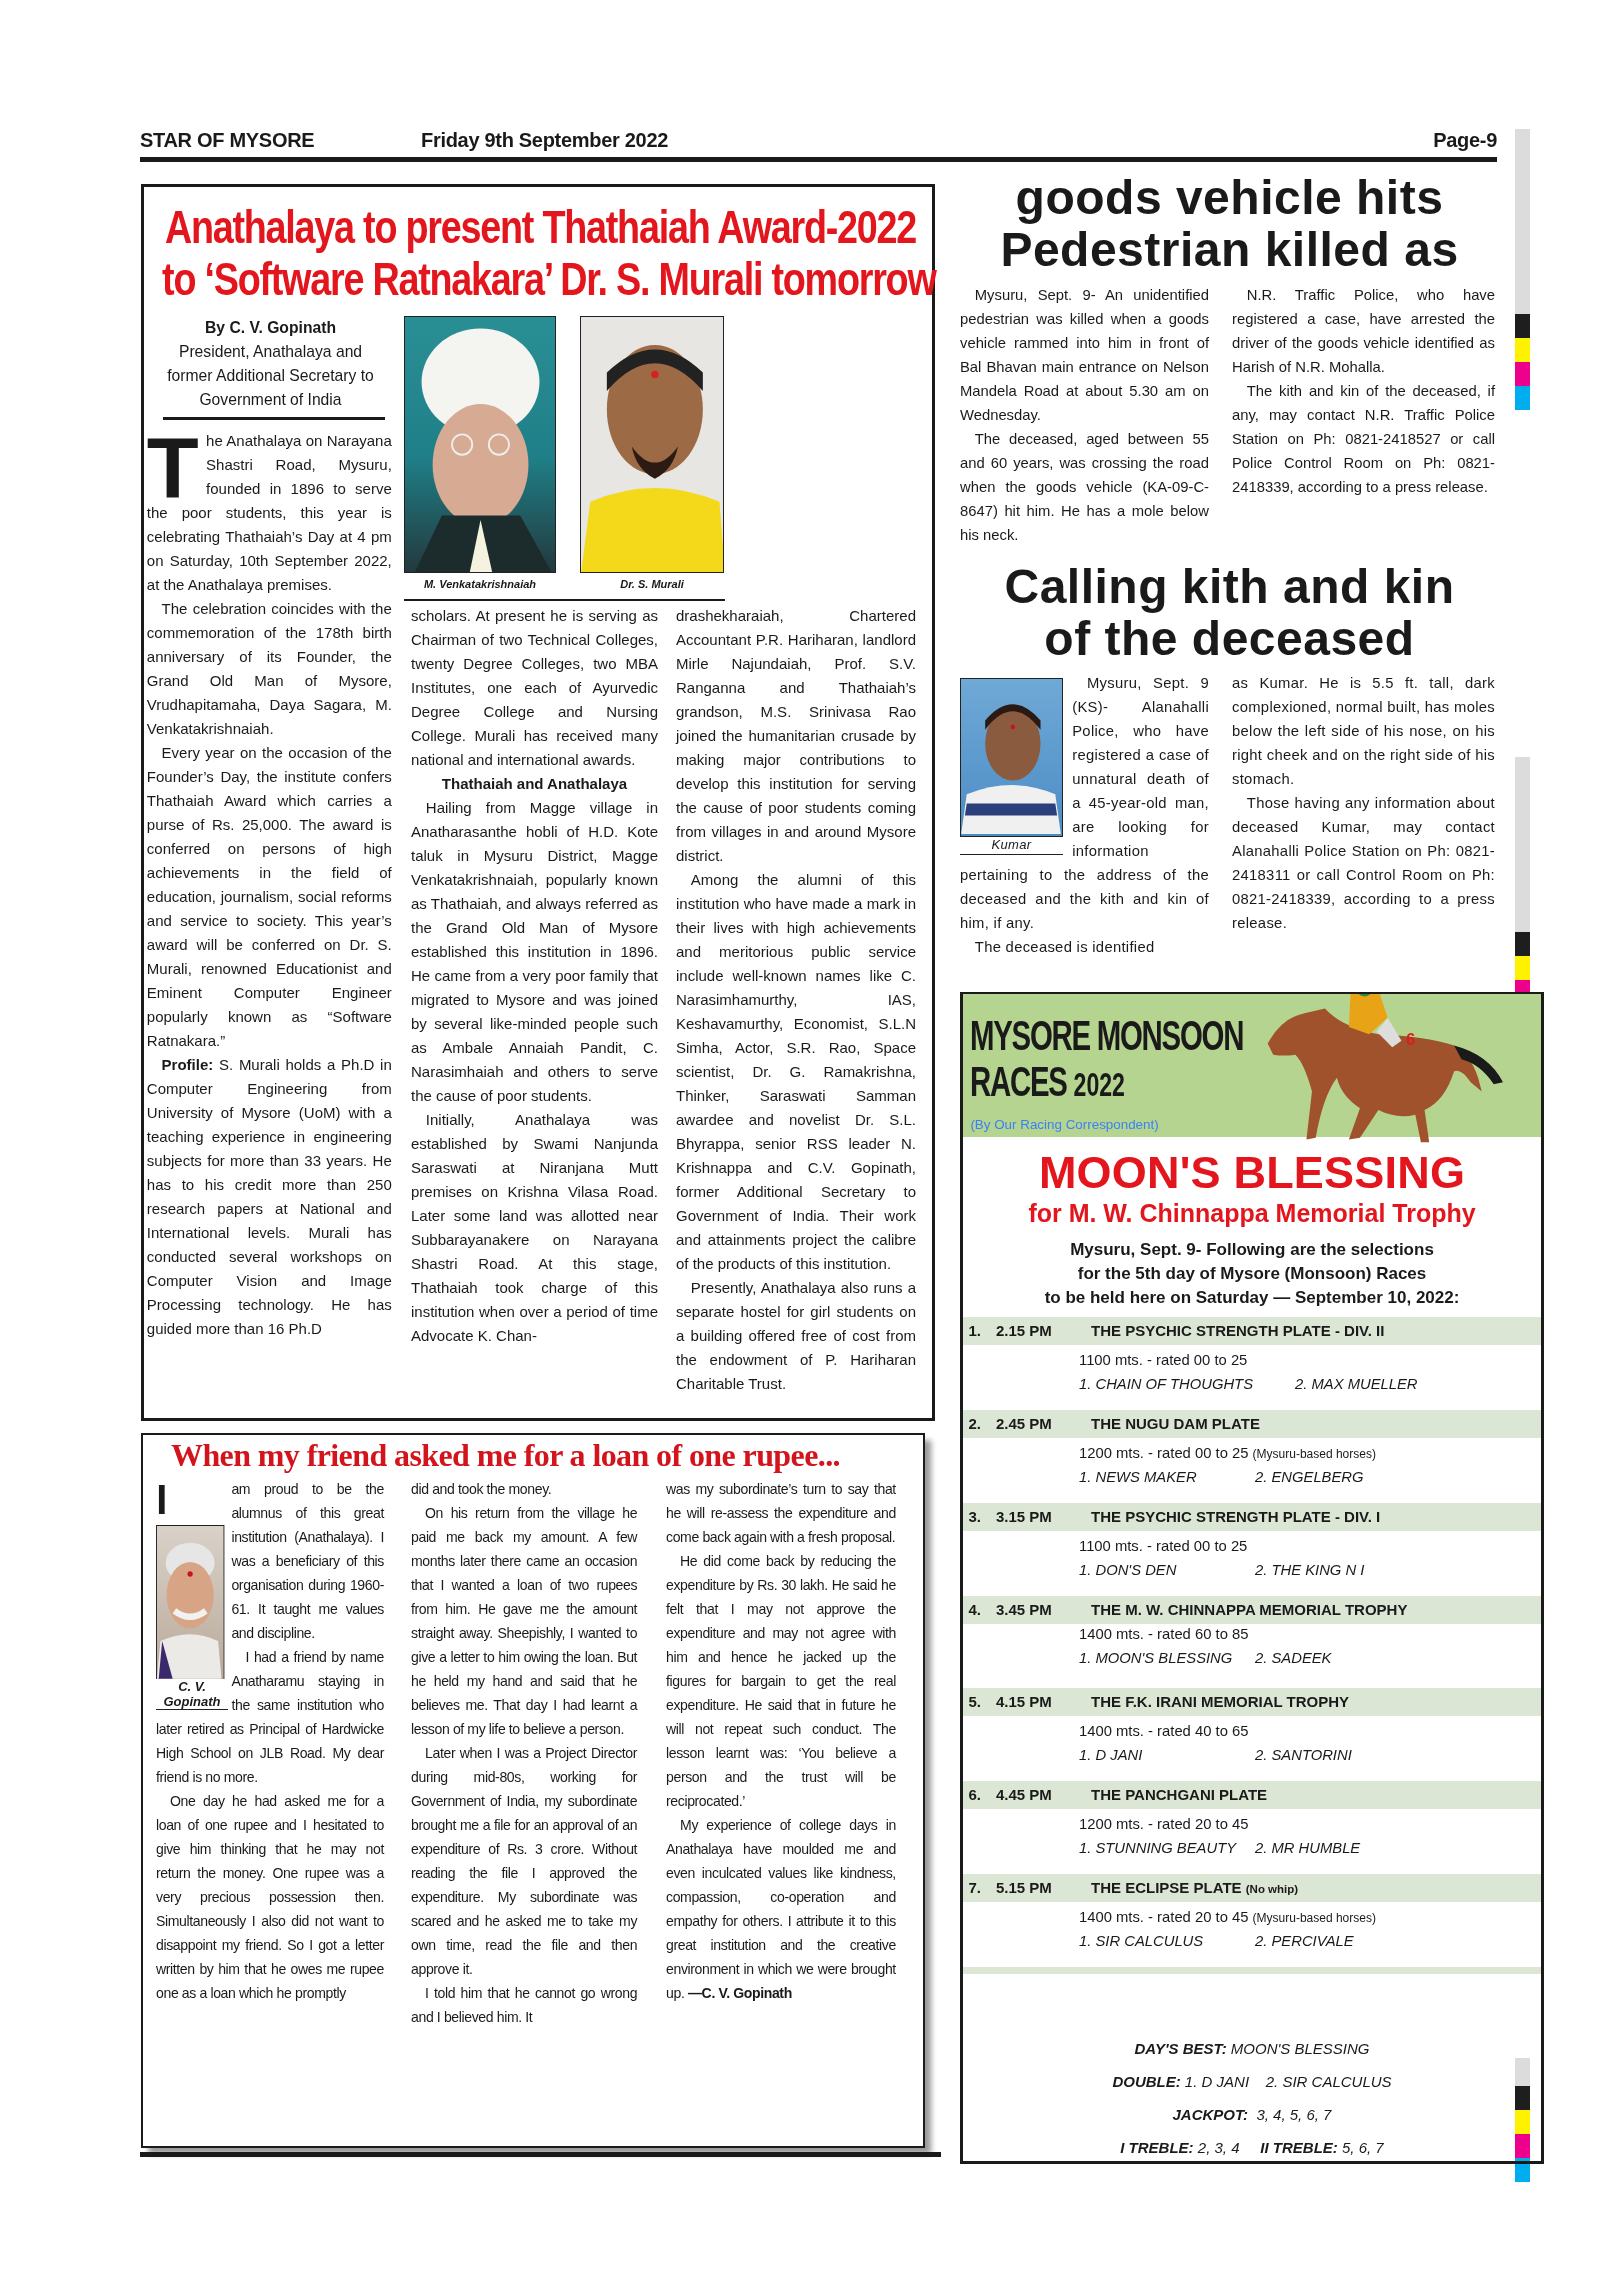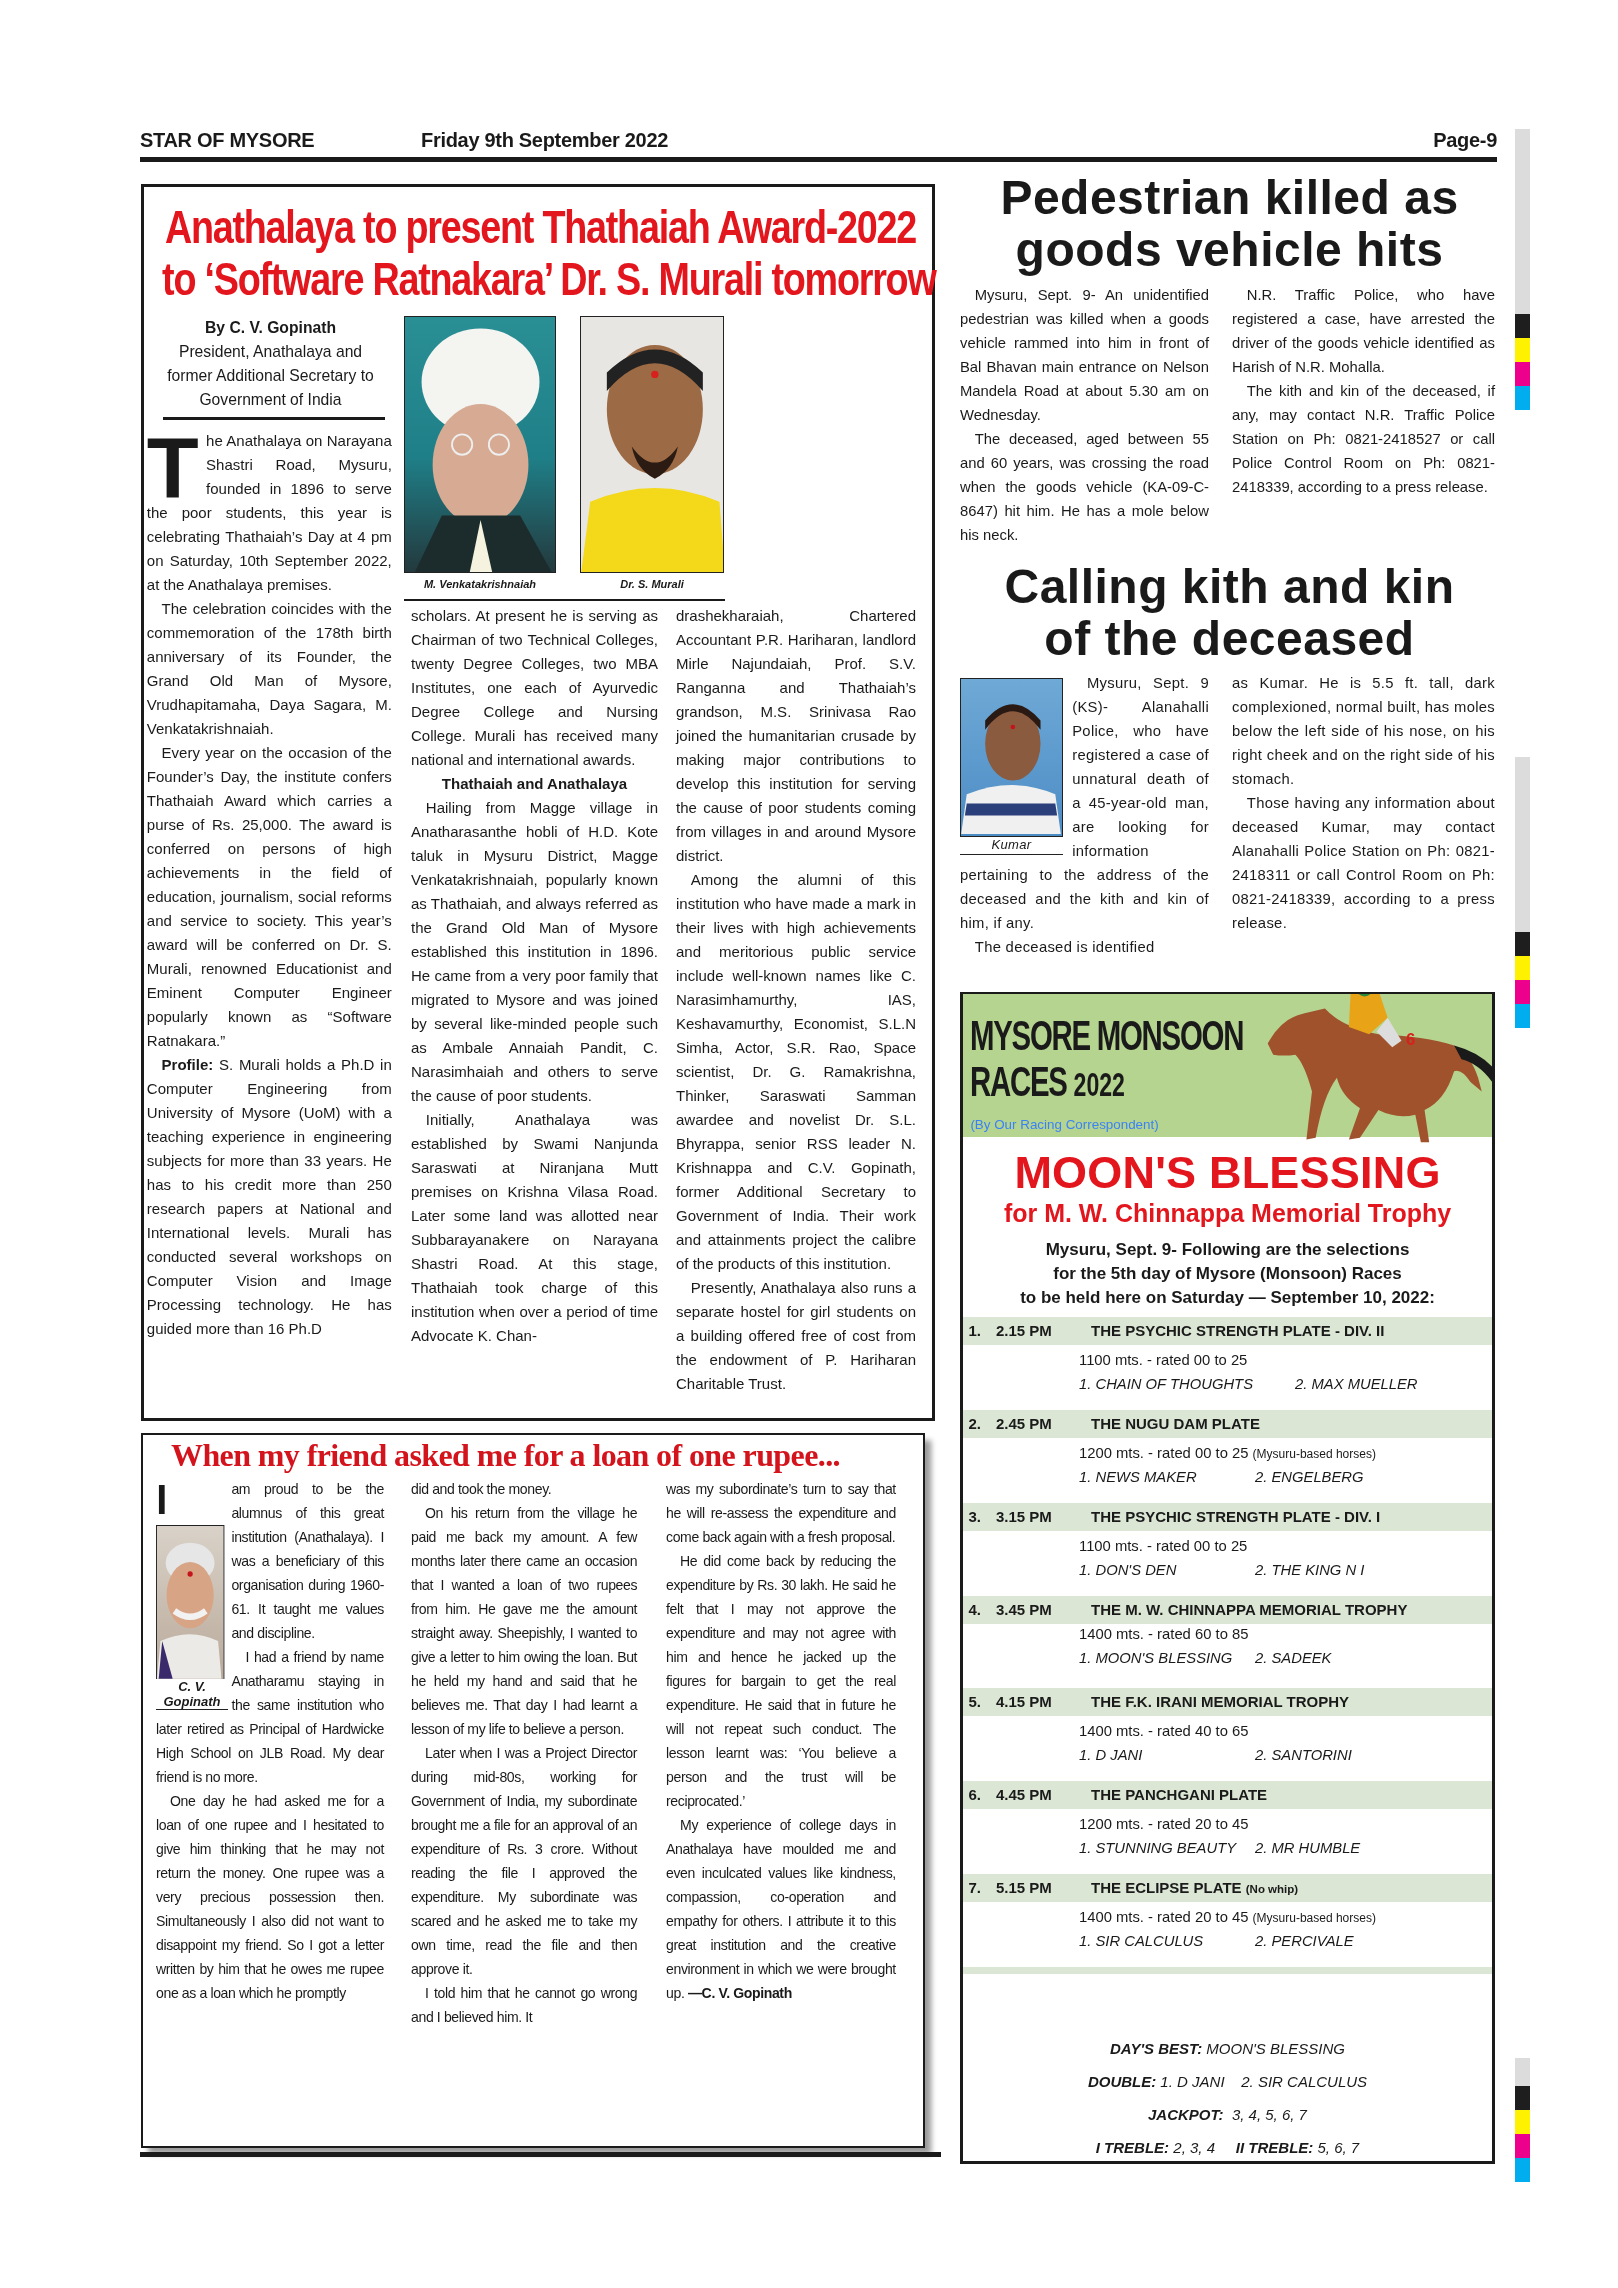--- a/index.html
+++ b/index.html
@@ -47,21 +47,21 @@
   .col2 p { text-indent: 14.8px; }
   .col2 p.noind { text-indent: 0; }
   .bottom-rule { left: 140px; top: 2152px; width: 801px; height: 4.6px; background: #1a1a1a; }
 
   
   .hl-black { font-family: "Liberation Sans", sans-serif; font-weight: bold; color: #1a1a1a; text-align: center; font-size: 48px; line-height: 52px; letter-spacing: 0.5px; }
   .rcol { position: absolute; font-size: 14.8px; line-height: 24px; text-align: justify; }
   .rcol p { text-indent: 14.8px; }
 
   
-  .race { left: 960px; top: 992px; width: 535px; height: 1172px; border: 3.7px solid #1a1a1a; border-top-width: 2.8px; overflow: hidden; }
+  .race { left: 960px; top: 992px; width: 584px; height: 1172px; border: 3.7px solid #1a1a1a; border-top-width: 2.8px; overflow: hidden; }
   .race-top { left: 0; top: 0; width: 100%; height: 143px; background: #b5d48f; }
   .race-title { left: 7.4px; top: 18.5px; font-family: "Liberation Sans", sans-serif; font-weight: bold; font-size: 42px; line-height: 46px; letter-spacing: -1.8px; transform: scaleX(0.7); transform-origin: left top; white-space: nowrap; color: #1a1a1a; }
   .race-title .yr { font-size: 33px; letter-spacing: 0; }
   .race-corr { left: 7.4px; top: 123px; font-size: 13.4px; color: #3b82f6; }
   .moons { left: 0; top: 155px; width: 100%; text-align: center; color: #e3151d; font-weight: bold; font-size: 45px; line-height: 48px; letter-spacing: 0.2px; }
   .moons-sub { left: 0; top: 205px; width: 100%; text-align: center; color: #e3151d; font-weight: bold; font-size: 25px; line-height: 29.5px; }
   .race-intro { left: 0; top: 244px; width: 100%; text-align: center; font-weight: bold; font-size: 17px; line-height: 24px; }
 
   .race-list { left: 0; top: 323px; width: 100%; }
   .race-item { position: relative; }
@@ -198,22 +198,22 @@
   </div>
   <div class="col2" style="left:523px; top:42px; width:242px;">
     <p class="noind">was my subordinate’s turn to say that he will re-assess the expenditure and come back again with a fresh proposal.</p>
     <p>He did come back by reducing the expenditure by Rs. 30 lakh. He said he felt that I may not approve the expenditure and may not agree with him and hence he jacked up the figures for bargain to get the real expenditure. He said that in future he will not repeat such conduct. The lesson learnt was: ‘You believe a person and the trust will be reciprocated.’</p>
     <p><span>My experience of college days in Anathalaya have moulded me and even inculcated values like kindness, compassion, co-operation and empathy for others. I attribute it to this great institution and the creative environment in which we were brought up. </span><b>—C. V. Gopinath</b></p>
   </div>
 </div>
 <div class="abs bottom-rule"></div>
 
 <div class="abs hl-black" style="left:955px; top:172px; width:549px;">
+  <div>goods vehicle hits</div>
   <div>Pedestrian killed as</div>
-  <div>goods vehicle hits</div>
 </div>
 <div class="rcol" style="left:960px; top:283px; width:249px;">
   <p>Mysuru, Sept. 9- An unidentified pedestrian was killed when a goods vehicle rammed into him in front of Bal Bhavan main entrance on Nelson Mandela Road at about 5.30 am on Wednesday.</p>
   <p>The deceased, aged between 55 and 60 years, was crossing the road when the goods vehicle (KA-09-C-8647) hit him. He has a mole below his neck.</p>
 </div>
 <div class="rcol" style="left:1232px; top:283px; width:263px;">
   <p>N.R. Traffic Police, who have registered a case, have arrested the driver of the goods vehicle identified as Harish of N.R. Mohalla.</p>
   <p>The kith and kin of the deceased, if any, may contact N.R. Traffic Police Station on Ph: 0821-2418527 or call Police Control Room on Ph: 0821-2418339, according to a press release.</p>
 </div>
 

